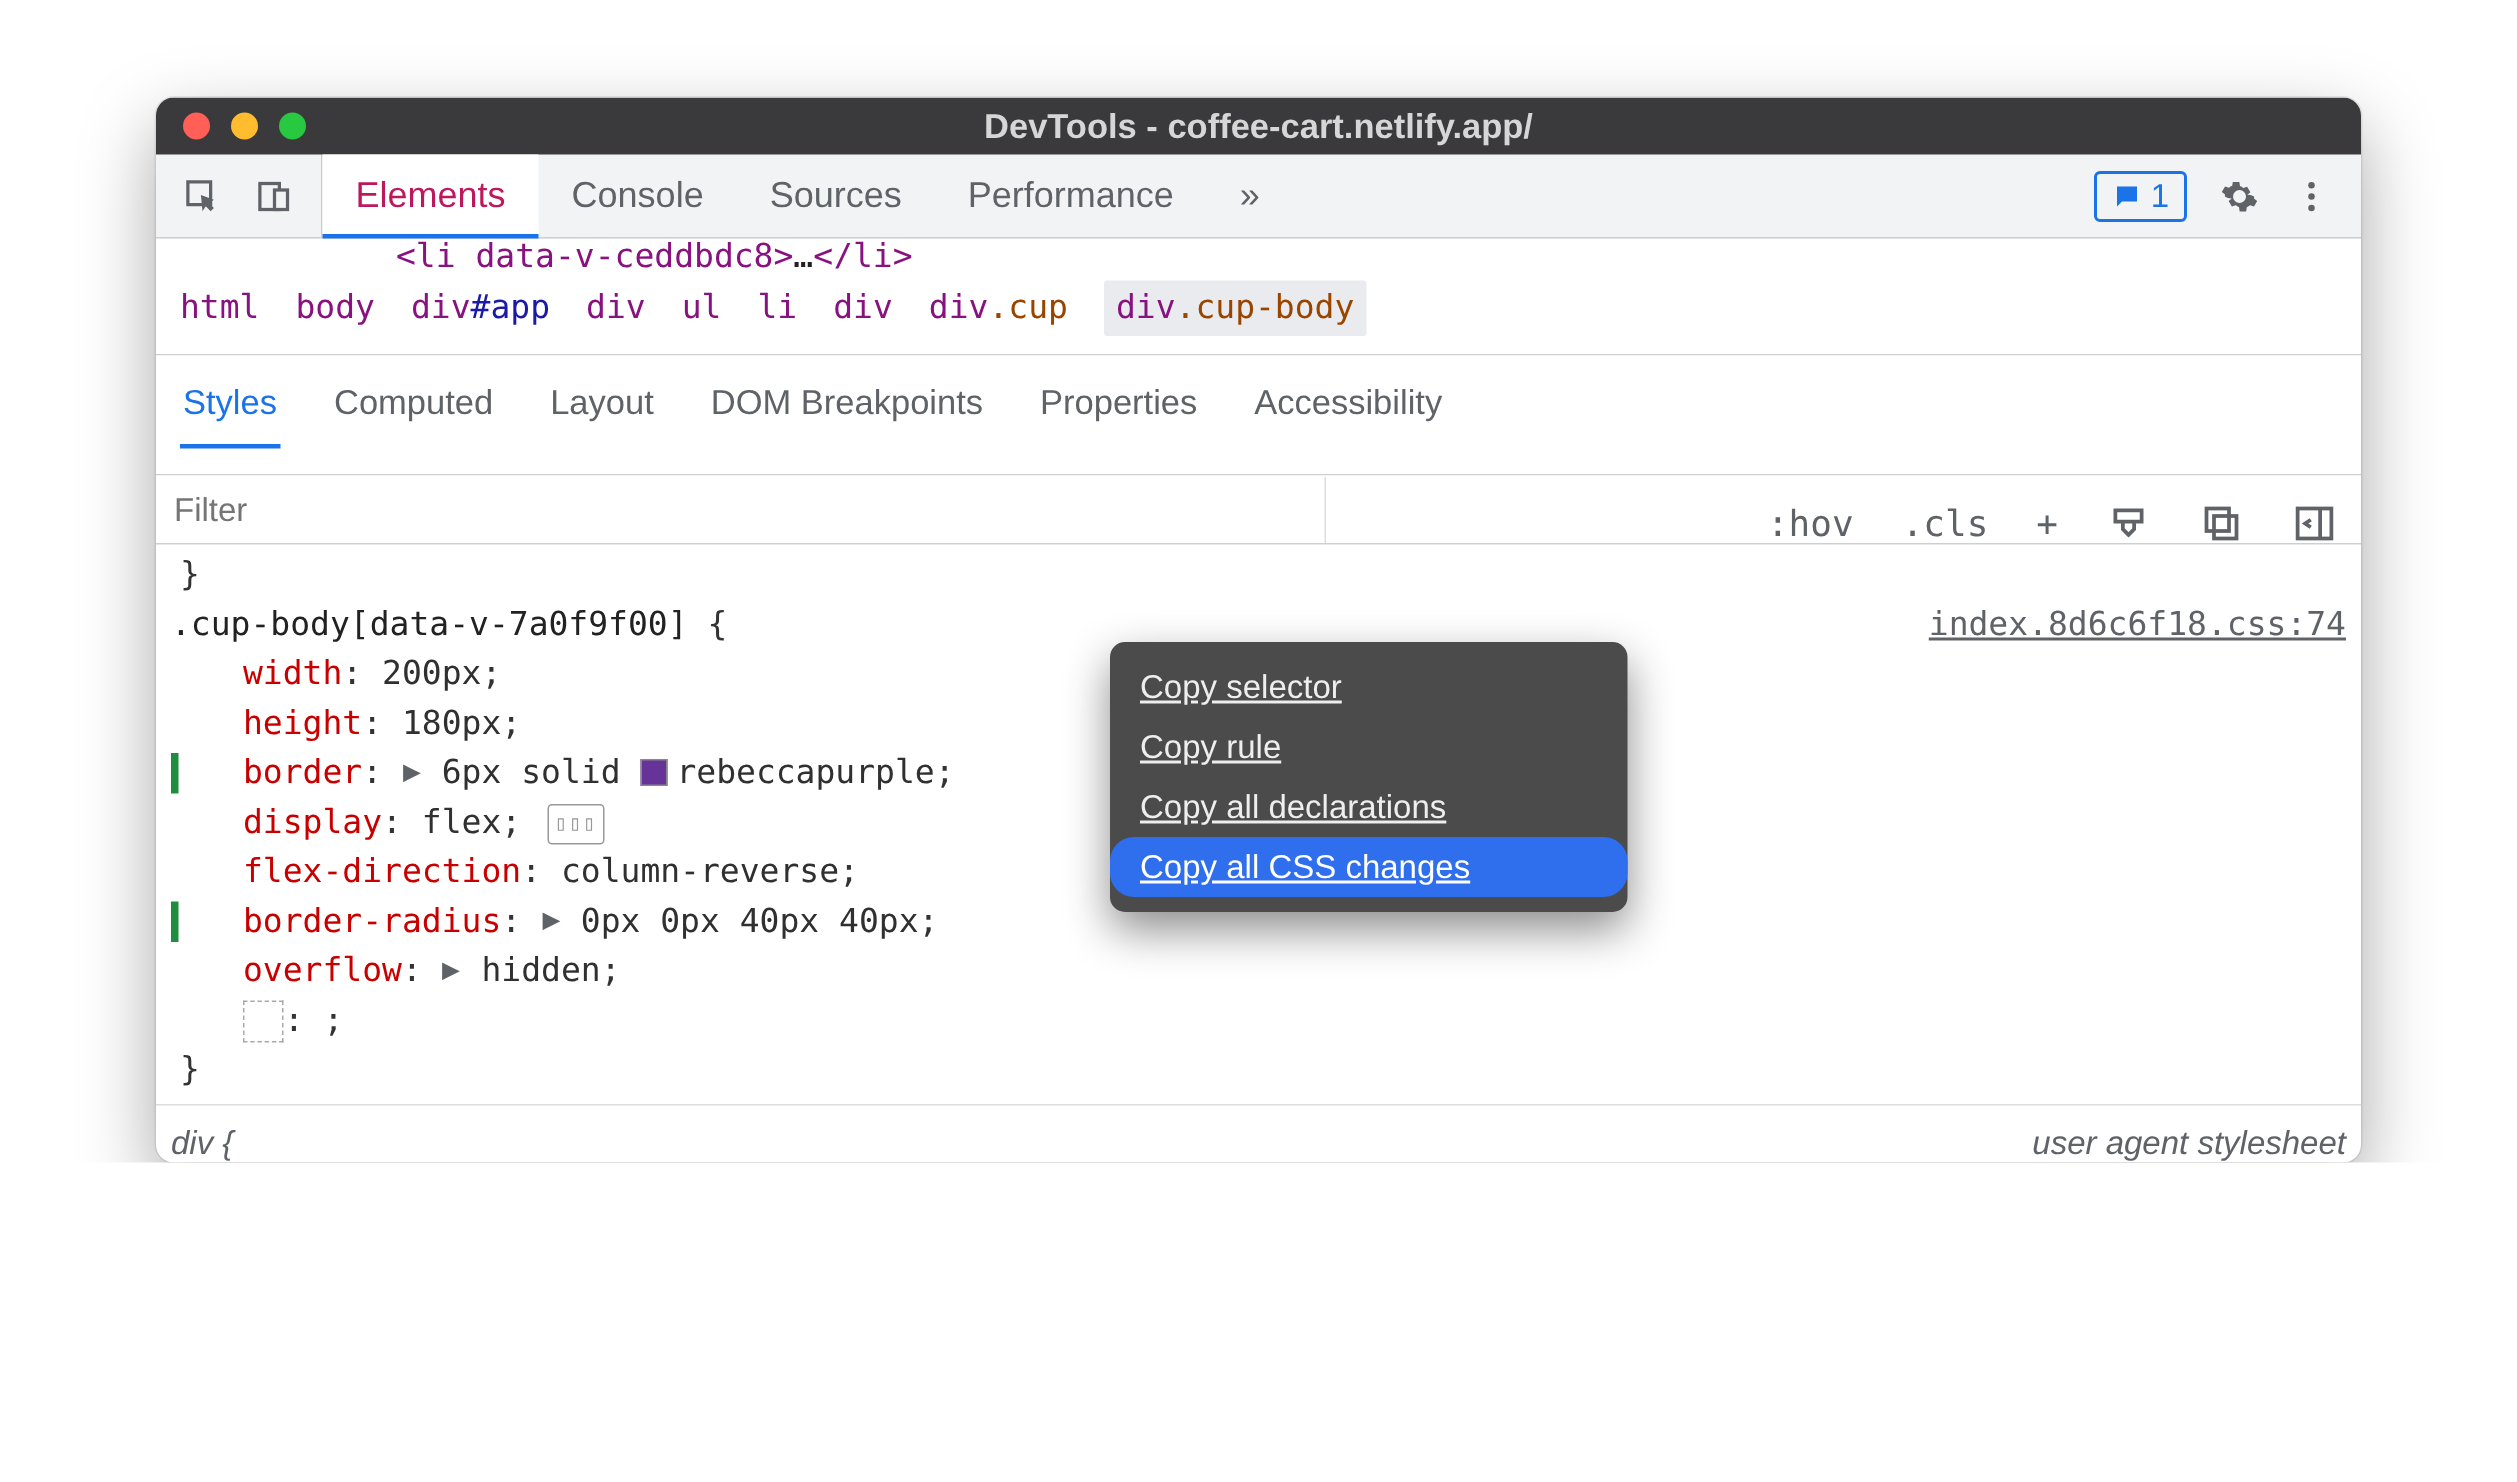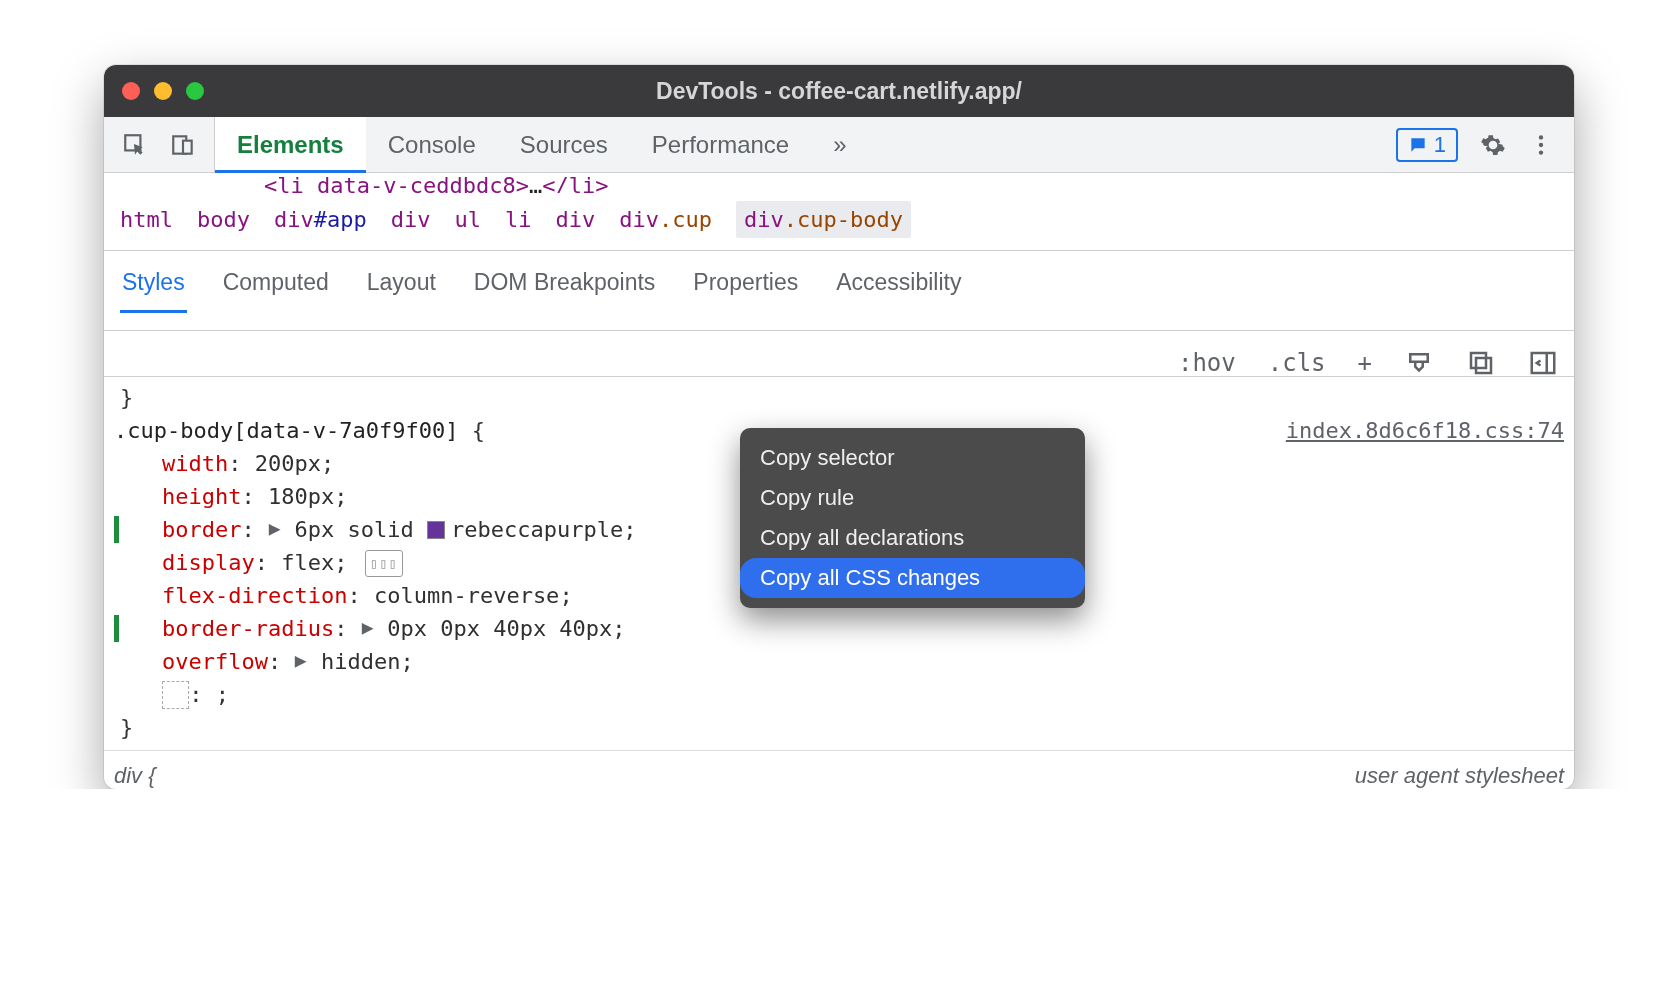--- a/index.html
+++ b/index.html
@@ -15,21 +15,21 @@
     width: 1470px;
     margin: 65px auto 0;
     border-radius: 12px;
     overflow: hidden;
     box-shadow: 0 20px 50px rgba(0,0,0,.35), 0 0 0 1px rgba(0,0,0,.08);
     background: #fff;
   }
   
   .titlebar {
     background: #3a3a3c;
-    height: 52px;
+    height: 38px;
     display: flex;
     align-items: center;
     position: relative;
     color: #d6d6d6;
     font-weight: 600;
   }
   .traffic { display: flex; gap: 14px; padding-left: 18px; }
   .dot { width: 18px; height: 18px; border-radius: 50%; }
   .dot.red { background:#ff5f57; } .dot.yellow{ background:#febc2e; } .dot.green{ background:#28c840; }
   .titlebar-title { position:absolute; left:0; right:0; text-align:center; font-size:23px; }
@@ -38,21 +38,21 @@
   .tabbar {
     height: 56px;
     display: flex;
     align-items: stretch;
     border-bottom: 1px solid #cfcfcf;
     background:#f1f3f4;
   }
   .tabbar .lefticons { display:flex; align-items:center; padding:0 18px; border-right:1px solid #ccc; gap:22px;}
   .tabbar .tabs { display:flex; align-items:stretch; }
   .tab { display:flex; align-items:center; padding:0 22px; color:#5f6368; font-size:24px; cursor:default; }
-  .tab.active { color:#15803d; background:#fff; position:relative; font-weight:700;}
+  .tab.active { color:#be185d; background:#fff; position:relative; font-weight:400;}
   .tab.active::after { content:""; position:absolute; bottom:-1px; left:0; right:0; height:3px; background:#1a73e8;}
   .tabbar .spacer { flex:1; }
   .tabbar .righticons { display:flex; align-items:center; gap:22px; padding:0 20px; }
   .chip { border:2px solid #1a73e8; color:#1a73e8; border-radius:4px; padding:2px 10px; display:flex; align-items:center; gap:6px; font-size:22px;}
   .ico { width:26px; height:26px; display:inline-flex; align-items:center; justify-content:center; color:#5f6368;}
   .ico svg { width:100%; height:100%; }
 
   
   .elemline { height:20px; overflow:hidden; font-family: Menlo, Consolas, monospace; font-size:22px; color:#5f6368; padding-left:160px;}
   .elemline .closing{ color:#881280;}
@@ -92,21 +92,21 @@
   .tri { color:#5f6368; display:inline-block; transform:translateY(-1px) scale(.9);}
   .swatch { display:inline-block; width:18px; height:18px; background:#663399; border:1px solid #888; vertical-align:-2px; margin-right:6px;}
   .flexicon { display:inline-block; border:1px solid #999; border-radius:3px; padding:2px 4px; font-size:14px; color:#999; vertical-align:2px; margin-left:4px; letter-spacing:1px;}
   .editing { display:inline-block; border:1px dashed #aaa; padding:0 6px; line-height:1.2; background:#fff;}
 
   .ua-row { display:flex; font-style:italic; color:#5f6368; border-top:1px solid #ddd; padding:12px 10px 0;}
   .ua-row .left{ flex:1;}
 
   
   .ctxmenu { position:absolute; top:428px; left:740px; width:345px; background:#4b4b4c; border-radius:10px; padding:10px 0; color:#eee; font-family:-apple-system, sans-serif; font-size:22px; box-shadow:0 12px 30px rgba(0,0,0,.45);}
-  .ctxitem { padding:7px 20px; }
+  .ctxitem { padding:7px 20px;text-decoration:underline; }
   .ctxitem.hl { background:#2f6fed; color:#fff;border-radius:16px; }
 </style>
 </head>
 <body>
 
 <div class="window">
 
   <div class="titlebar">
     <div class="traffic">
       <span class="dot red"></span>
@@ -178,20 +178,21 @@
   <div class="subtabs">
     <div class="subtab active">Styles</div>
     <div class="subtab">Computed</div>
     <div class="subtab">Layout</div>
     <div class="subtab">DOM Breakpoints</div>
     <div class="subtab">Properties</div>
     <div class="subtab">Accessibility</div>
   </div>
 
   <div class="filterbar">
+    <input placeholder="Filter" style="">
     <div class="spacer"></div>
     <div class="btns">
       <span>:hov</span>
       <span>.cls</span>
       <span>+</span>
       <span class="icobtn">
           <svg viewBox="0 0 24 24" fill="none" stroke="currentColor" stroke-width="2">
             <path d="M5 5h14v6H5z"></path>
             <path d="M9 11v4l3 3 3-3v-4"></path>
           </svg>

